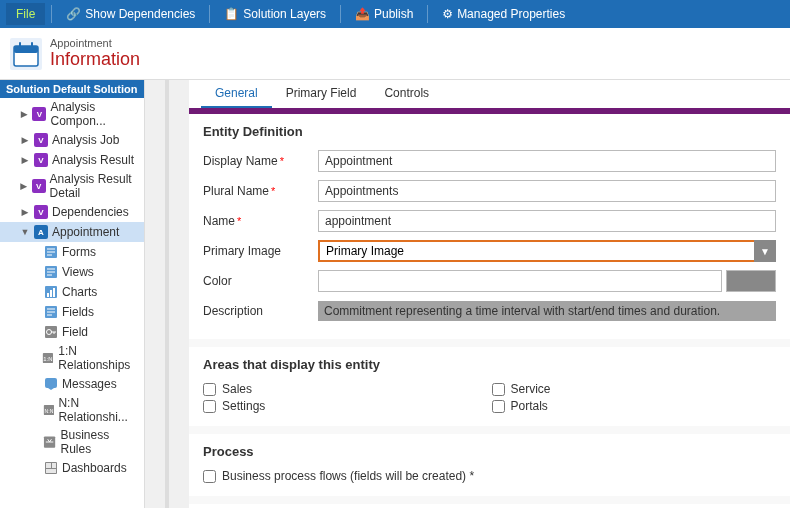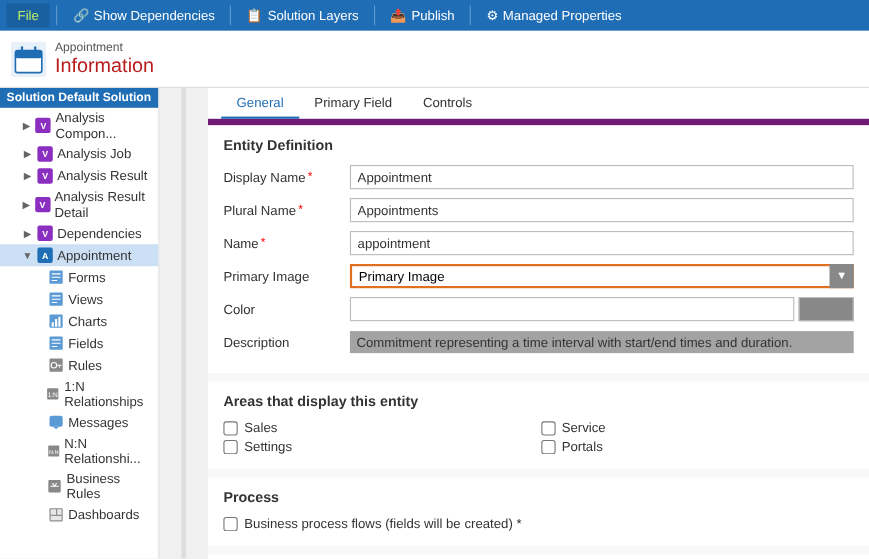--- a/index.html
+++ b/index.html
@@ -436,21 +436,21 @@
         <span>Fields</span>
       </div>
       <div class="sidebar-item child2">
         <span style="width:10px;"></span>
         <svg width="14" height="14" viewBox="0 0 14 14">
           <rect x="1" y="1" width="12" height="12" fill="#888" rx="1"></rect>
           <circle cx="5" cy="7" r="2.5" stroke="white" stroke-width="1" fill="none"></circle>
           <line x1="7" y1="7" x2="12" y2="7" stroke="white" stroke-width="1"></line>
           <line x1="10" y1="7" x2="10" y2="9" stroke="white" stroke-width="1"></line>
         </svg>
-        <span>Rules</span>
+        <span>Field</span>
       </div>
       <div class="sidebar-item child2">
         <span style="width:10px;"></span>
         <svg width="14" height="14" viewBox="0 0 14 14">
           <rect x="1" y="1" width="12" height="12" fill="#888" rx="1"></rect>
           <text x="7" y="10" text-anchor="middle" font-size="7" fill="white">1:N</text>
         </svg>
         <span>1:N Relationships</span>
       </div>
       <div class="sidebar-item child2">

